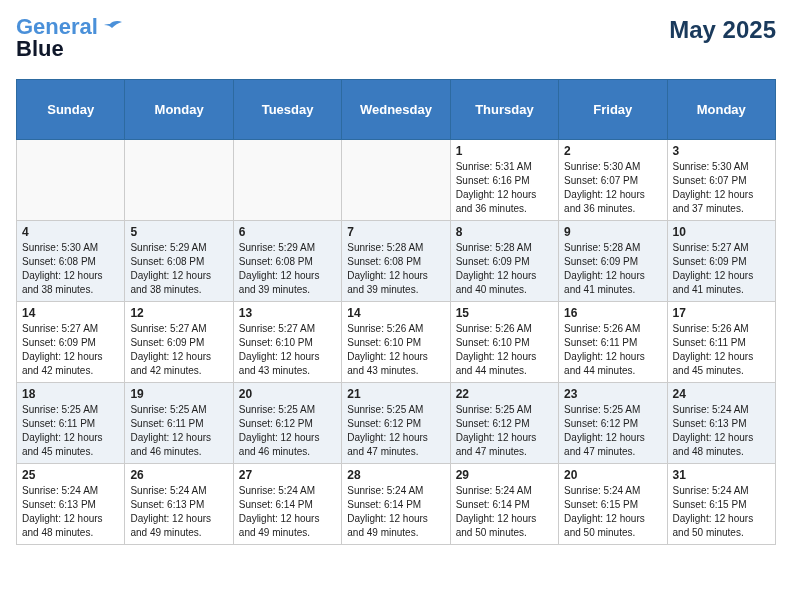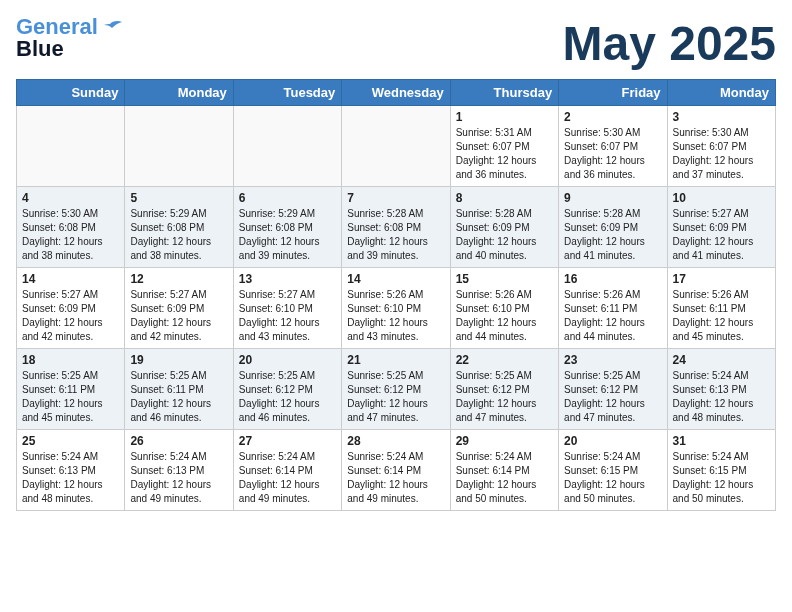--- a/index.html
+++ b/index.html
@@ -7,60 +7,60 @@
       font-family: Arial, sans-serif;
       background: #fff;
       width: 792px;
       min-height: 612px;
       padding: 16px;
     }
     .header {
       display: flex;
       justify-content: space-between;
       align-items: flex-start;
-      margin-bottom: 8px;
+      margin-bottom: 19px;
     }
     .logo {
       display: flex;
       flex-direction: column;
       align-items: flex-start;
     }
     .logo-text {
       font-size: 22px;
       font-weight: bold;
       color: #1a3a5c;
       line-height: 1;
     }
     .logo-text span {
       color: #4a90d9;
     }
     .title-section {
       text-align: right;
     }
     .month-year {
-      font-size: 48px;
+      font-size: 24px;
       font-weight: bold;
       color: #1a3a5c;
     }
     .location {
       font-size: 15px;
       color: #333;
     }
     .calendar {
       width: 100%;
       border-collapse: collapse;
       border: 1px solid #bbb;
     }
     .calendar th {
       background-color: #3a7abf;
       color: #fff;
       font-size: 13px;
       font-weight: bold;
-      padding: 5px 6px;
-      text-align: right;
+      padding: 22px 6px;
+      text-align: center;
       border: 1px solid #2d6aa0;
     }
     .calendar td {
       vertical-align: top;
       border: 1px solid #ccc;
       padding: 4px 5px;
       width: 108px;
       min-height: 80px;
       background: #fff;
       font-size: 10.5px;
@@ -122,21 +122,21 @@
   </thead>
   <tbody id="calendar-body">
   <tr>
         <td class="empty-cell"></td>
         <td class="empty-cell"></td>
         <td class="empty-cell"></td>
         <td class="empty-cell"></td>
         <td>
           <span class="day-num">1</span>
           <div class="day-info" style="white-space: pre-line;">Sunrise: 5:31 AM
-Sunset: 6:07 PM
+Sunset: 6:16 PM
 Daylight: 12 hours
 and 36 minutes.</div>
         </td>
         <td>
           <span class="day-num">2</span>
           <div class="day-info" style="white-space: pre-line;">Sunrise: 5:30 AM
 Sunset: 6:07 PM
 Daylight: 12 hours
 and 36 minutes.</div>
         </td>

